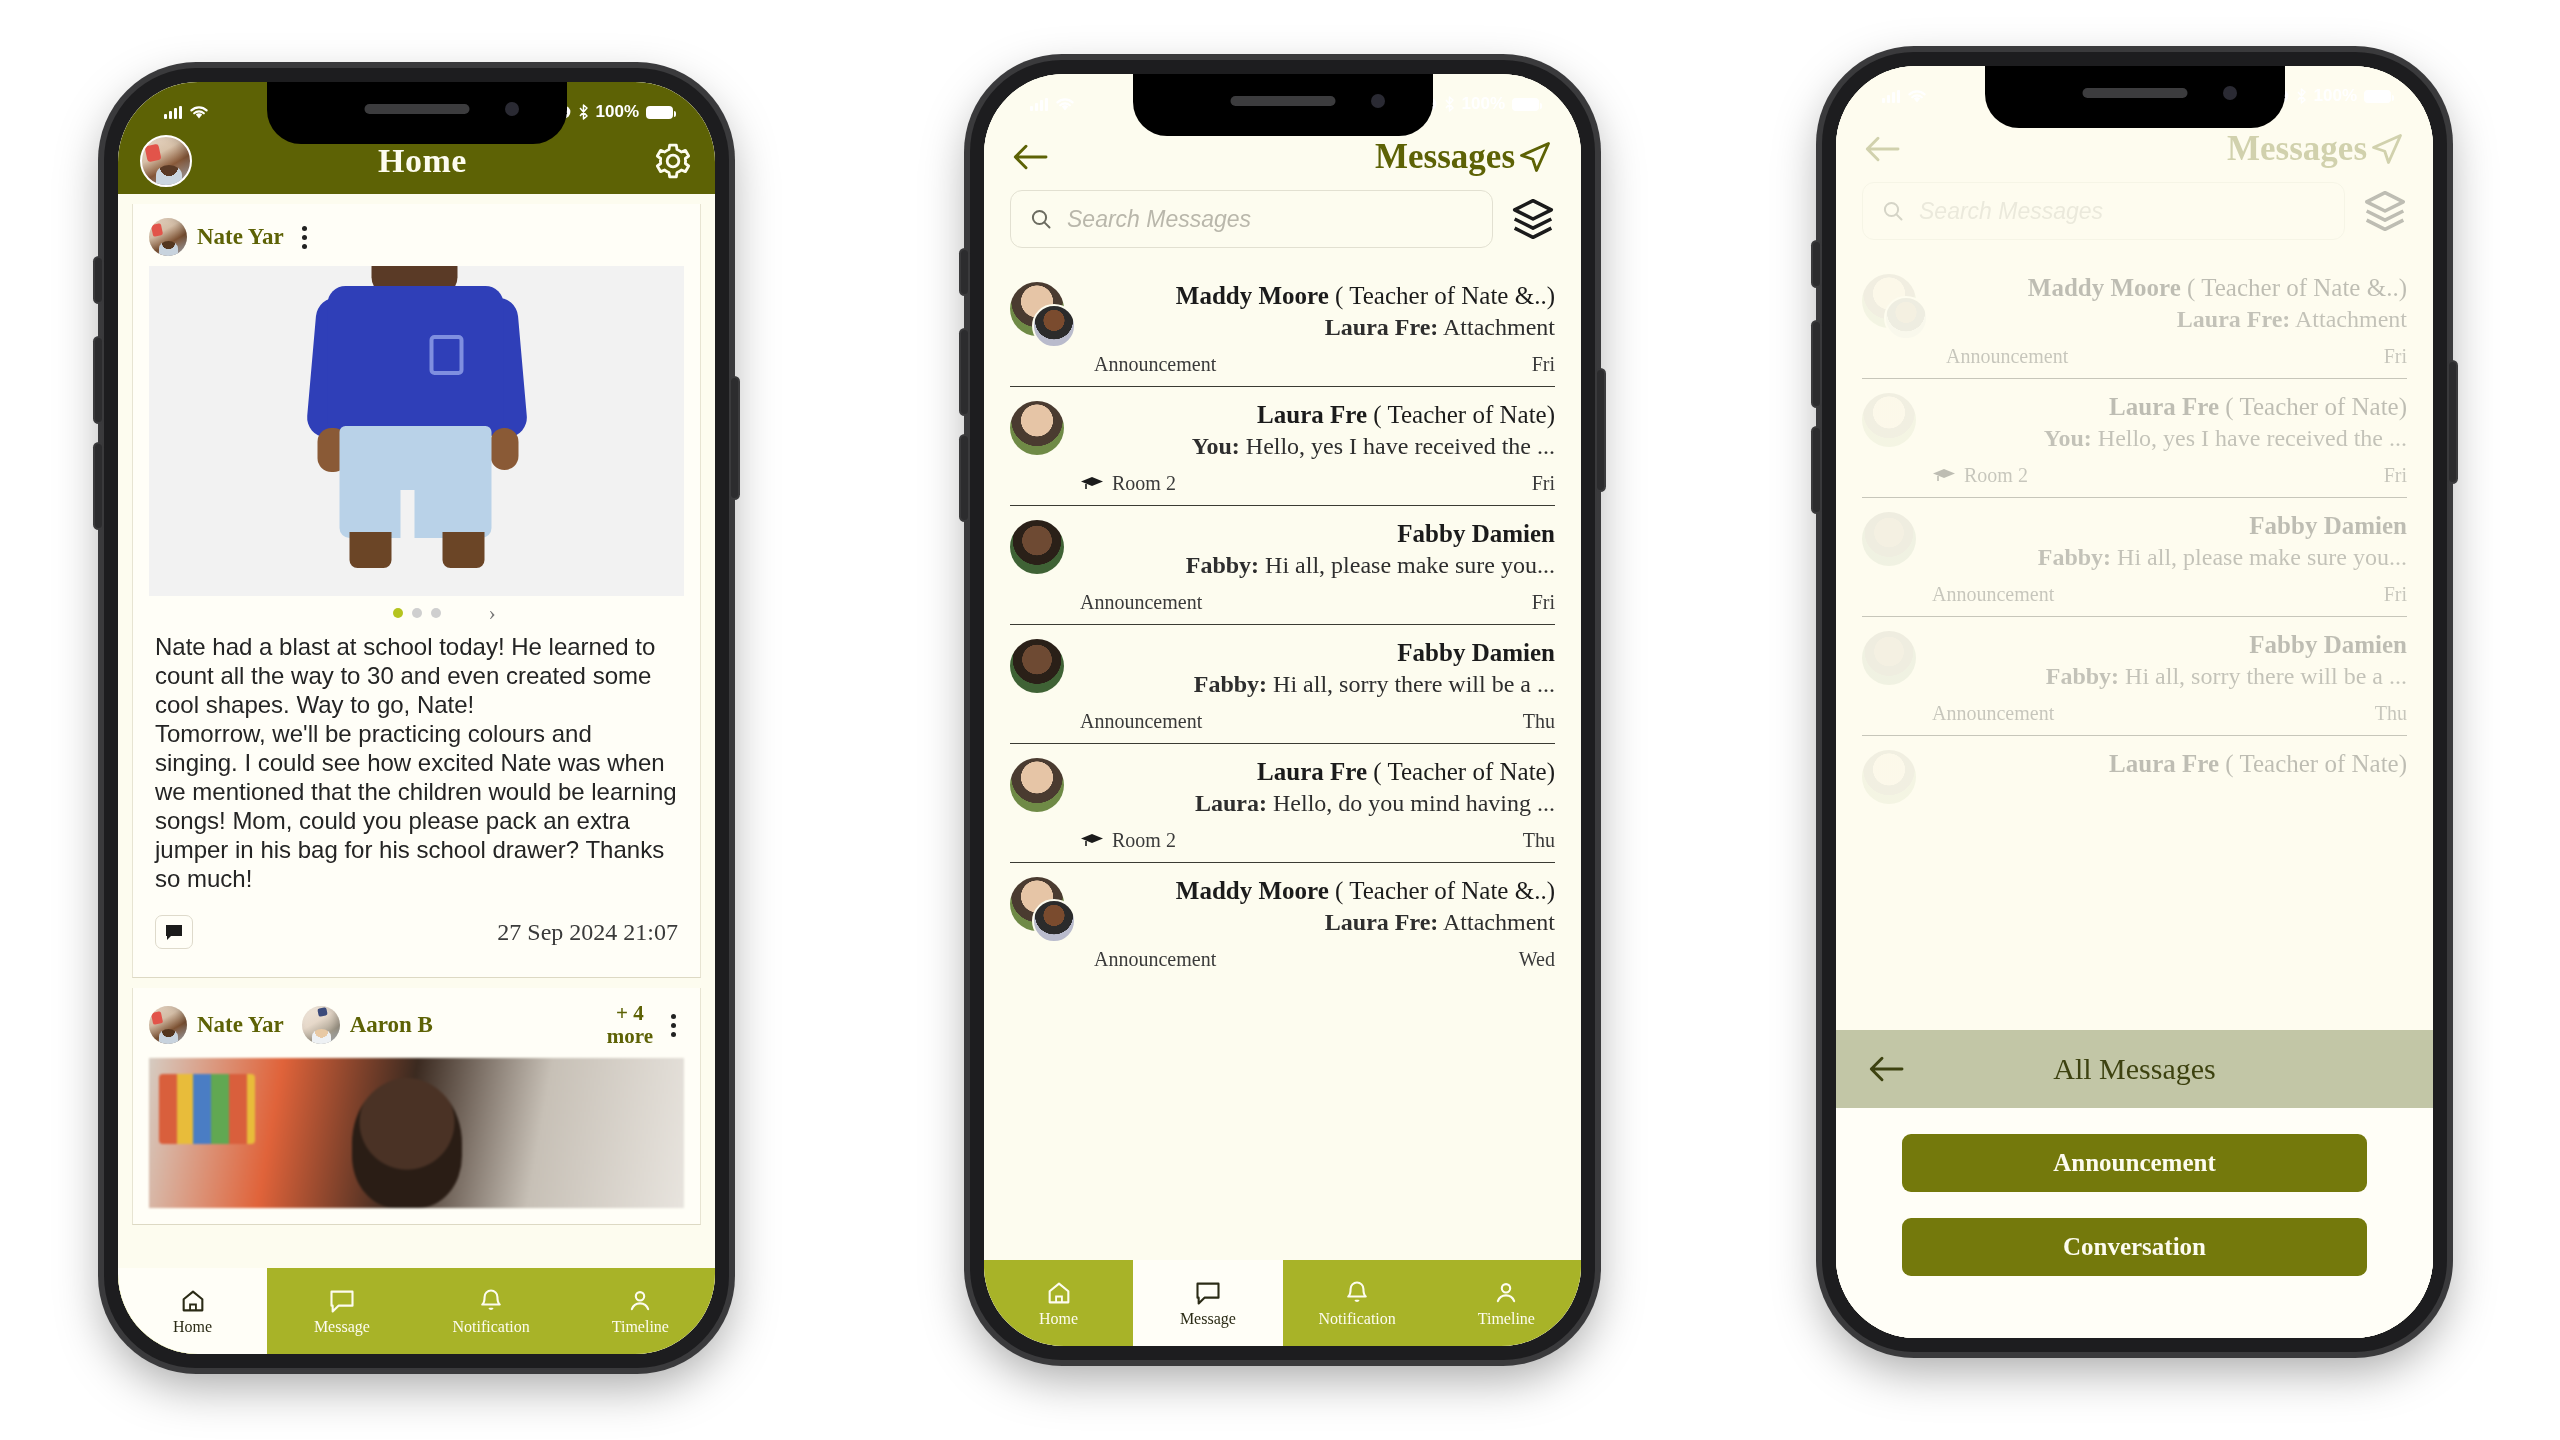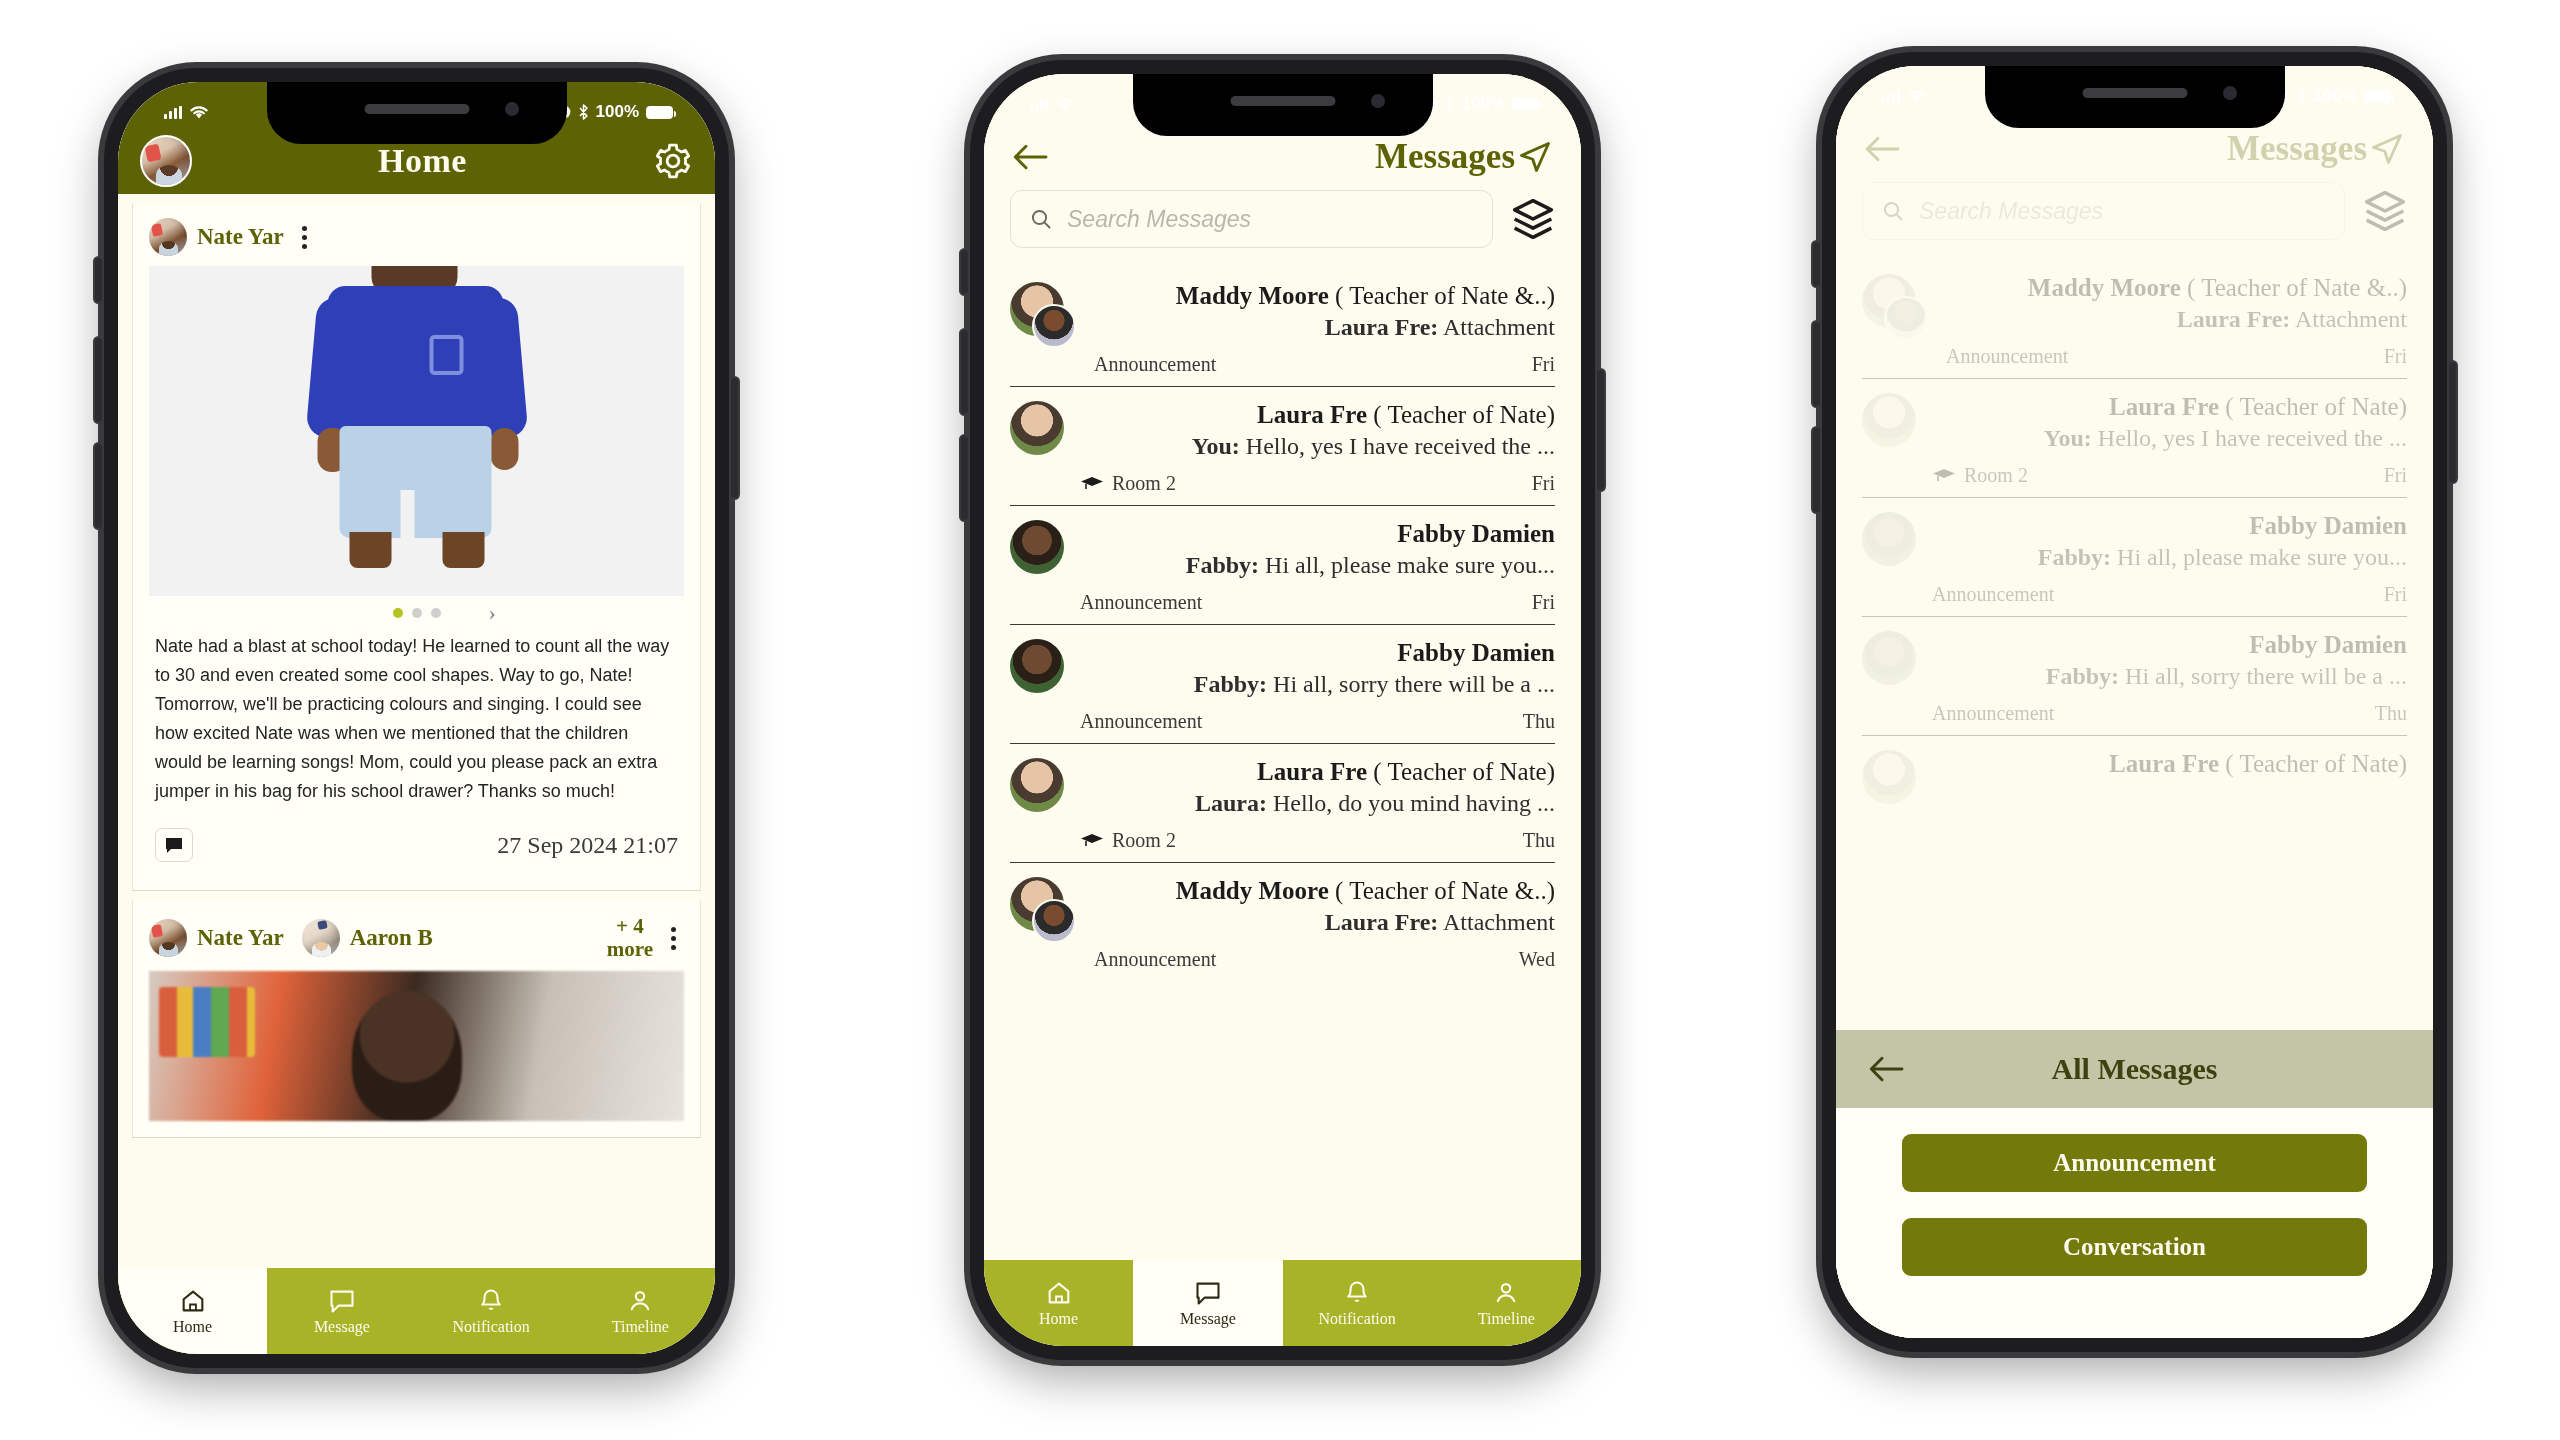--- a/index.html
+++ b/index.html
@@ -186,21 +186,21 @@
   .dots { display: flex; align-items: center; gap: 9px; padding: 12px 0 8px 0; justify-content: center; position: relative; }
   .dots i { width: 10px; height: 10px; border-radius: 50%; background: #cfcfcf; display:block; }
   .dots i.on { background: #b5c41f; }
   .dots .chev {
     position: absolute; right: 36%; color: #777; font-size: 22px; line-height: 1;
   }
 
   .post-body {
     padding: 6px 22px 8px 22px;
     font-family: "Liberation Sans", sans-serif;
-    font-size: 18px; line-height: 29px; color: #242424;
+    font-size: 24px; line-height: 29px; color: #242424;
     white-space: pre-line;
   }
   .post-foot {
     display: flex; align-items: center; justify-content: space-between;
     padding: 14px 22px 12px 22px;
   }
   .chat-btn {
     width: 38px; height: 34px; border: 1px solid #dedacb; border-radius: 7px;
     display: flex; align-items: center; justify-content: center; background: #fffef7;
   }
@@ -275,21 +275,21 @@
 
   
   .dim { position: absolute; inset: 0; background: rgba(253,252,239,.72); z-index: 20; }
   .sheet {
     position: absolute; left: 0; right: 0; bottom: 0; z-index: 25;
     background: #fffef7; border-radius: 0; padding-bottom: 52px;
   }
   .sheet-head {
     background: #c2c6a6; height: 78px; display: flex; align-items: center; padding: 0 30px;
   }
-  .sheet-head .t { flex: 1; text-align: center; color: #3d4210; font-size: 30px; font-weight: bold; }
+  .sheet-head .t { flex: 1; text-align: center; color: #3d4210; font-size: 30px; font-weight: normal; }
   .sheet-body { padding: 26px 66px 10px 66px; display: flex; flex-direction: column; gap: 26px; }
   .sheet-btn {
     background: #74790c; color: #fdfcef; border-radius: 9px;
     height: 58px; display: flex; align-items: center; justify-content: center;
     font-size: 25px; font-weight: bold;
   }
 </style>
 </head>
 <body>
 

